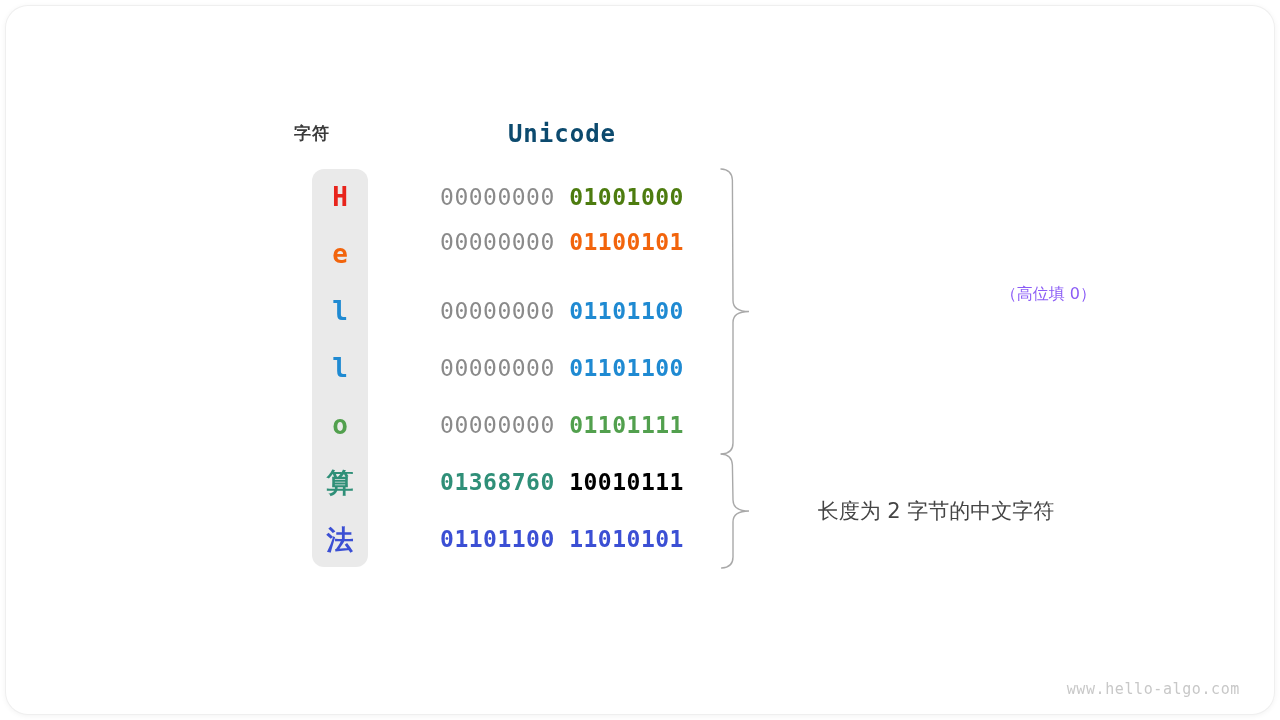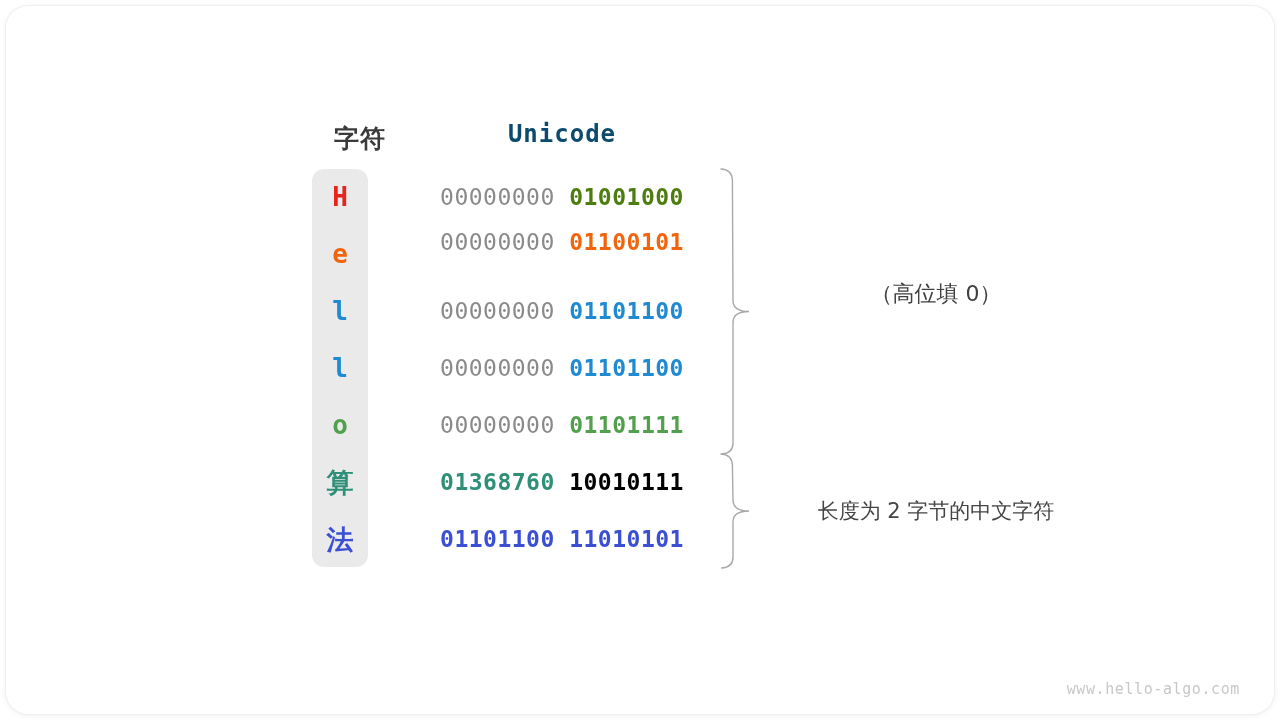--- a/index.html
+++ b/index.html
@@ -30,22 +30,22 @@
     width: 1280px;
     height: 720px;
   }
 
   
   .hdr-char {
     position: absolute;
     left: 288px;
     top: 116px;
     width: 92px;
-    text-align: right;
-    font-size: 25px;
+    text-align: left;
+    font-size: 17px;
     font-weight: bold;
     color: #3a3a3a;
     font-family: Liberation Mono, monospace;
     letter-spacing: 1px;
   }
   .hdr-unicode {
     position: absolute;
     left: 420px;
     top: 114px;
     width: 272px;
@@ -112,24 +112,25 @@
   }
   .annot .line1 {
     display: block;
     font-size: 21px;
     color: #444444;
     white-space: pre;
     line-height: 36px;
   }
   .annot .line2 {
     display: block;
-    font-size: 22px;
-    color: #404040;
+    font-size: 16px;
+    color: #8b5cf6;
     white-space: pre;
     line-height: 36px;
+    text-align: right;
   }
 
   
   #watermark {
     position: absolute;
     right: 46px;
     bottom: 28px;
     font-size: 15px;
     color: #c8c8c8;
     font-family: "DejaVu Sans Mono", "Liberation Mono", monospace;

